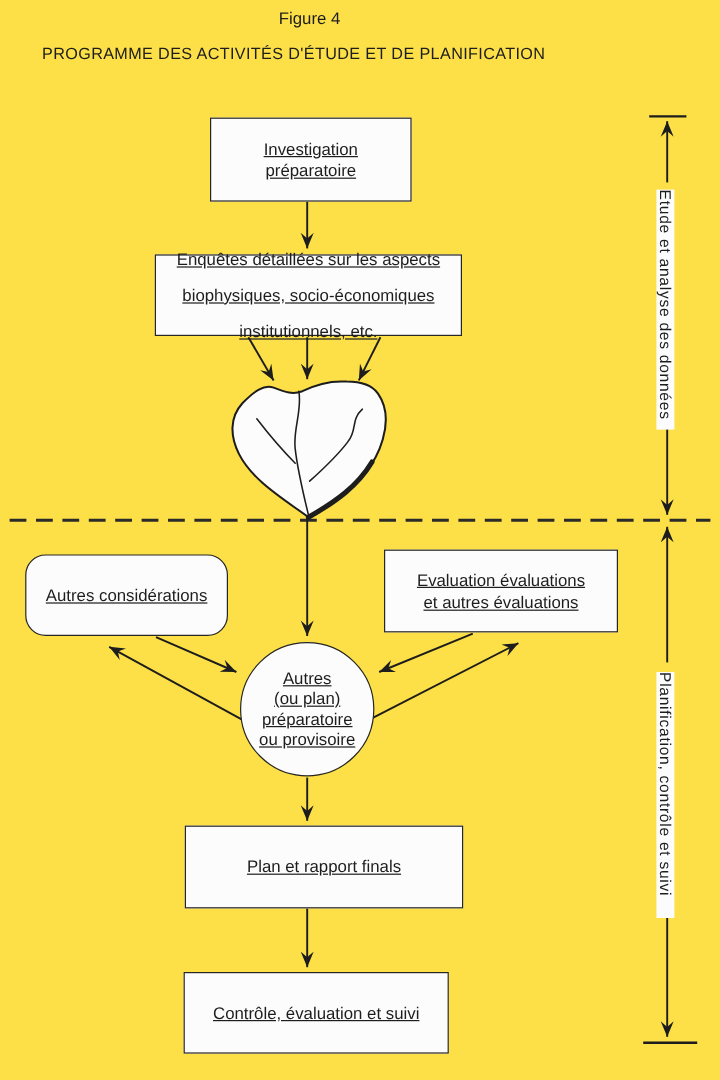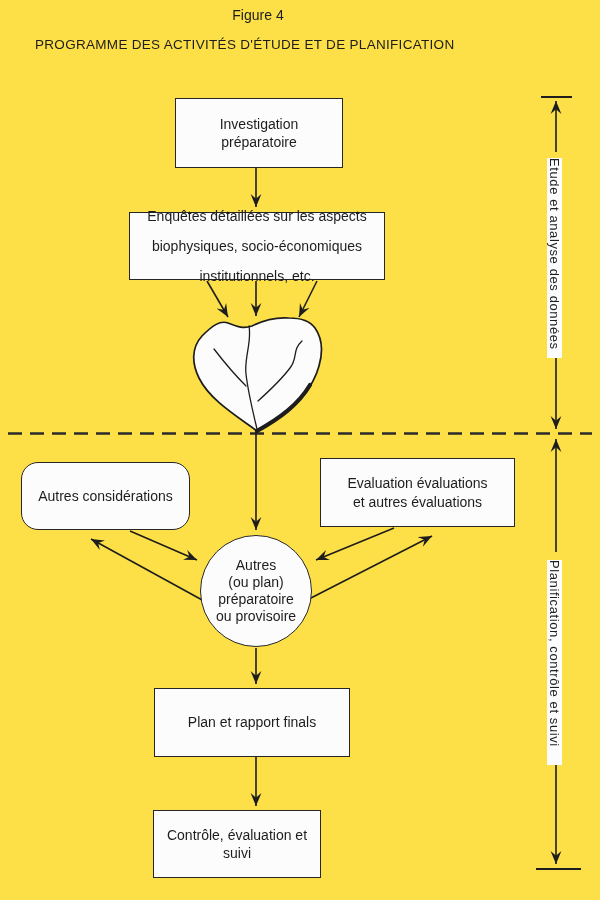--- a/index.html
+++ b/index.html
@@ -20,29 +20,29 @@
   .fig-title {
     position:absolute; left:35px; top:37px;
     font-size:13.5px; letter-spacing:0.3px; white-space:nowrap;
   }
   .node {
     position:absolute; box-sizing:border-box;
     border:1.6px solid #262626; background:#fcfcfc;
     display:flex; flex-direction:column; justify-content:center; align-items:center;
     text-align:center; font-size:14px; line-height:1.3;
   }
-  .node span { display:block; }
+  .node span { display:block;text-decoration:underline; }
   #box-investigation { left:175px; top:98px;  width:168px; height:70px; }
   #box-enquetes      { left:129px; top:212px; width:256px; height:68px;gap:12px; }
   #box-autres        { left:21px;  top:462px; width:169px; height:68px;border-radius:17px; }
   #box-evaluation    { left:320px; top:458px; width:195px; height:69px; }
   #circle-rapport    { left:200px; top:535px; width:112px; height:112px;
                        border-radius:50%; line-height:1.22; }
-  #box-plan          { left:154px; top:688px; width:196px; height:69px; }
-  #box-controle      { left:153px; top:810px; width:168px; height:68px; }
+  #box-plan          { left:154px; top:688px; width:232px; height:69px; }
+  #box-controle      { left:153px; top:810px; width:221px; height:68px; }
   .vlabel {
     position:absolute; writing-mode:vertical-rl;
     font-size:13px; letter-spacing:0.6px; white-space:nowrap;
     background:#fcfcfc;
   }
   #vlabel-top    { left:547px; top:158px; height:200px; }
   #vlabel-bottom { left:547px; top:560px; height:205px; }
 </style>
 </head>
 <body>

